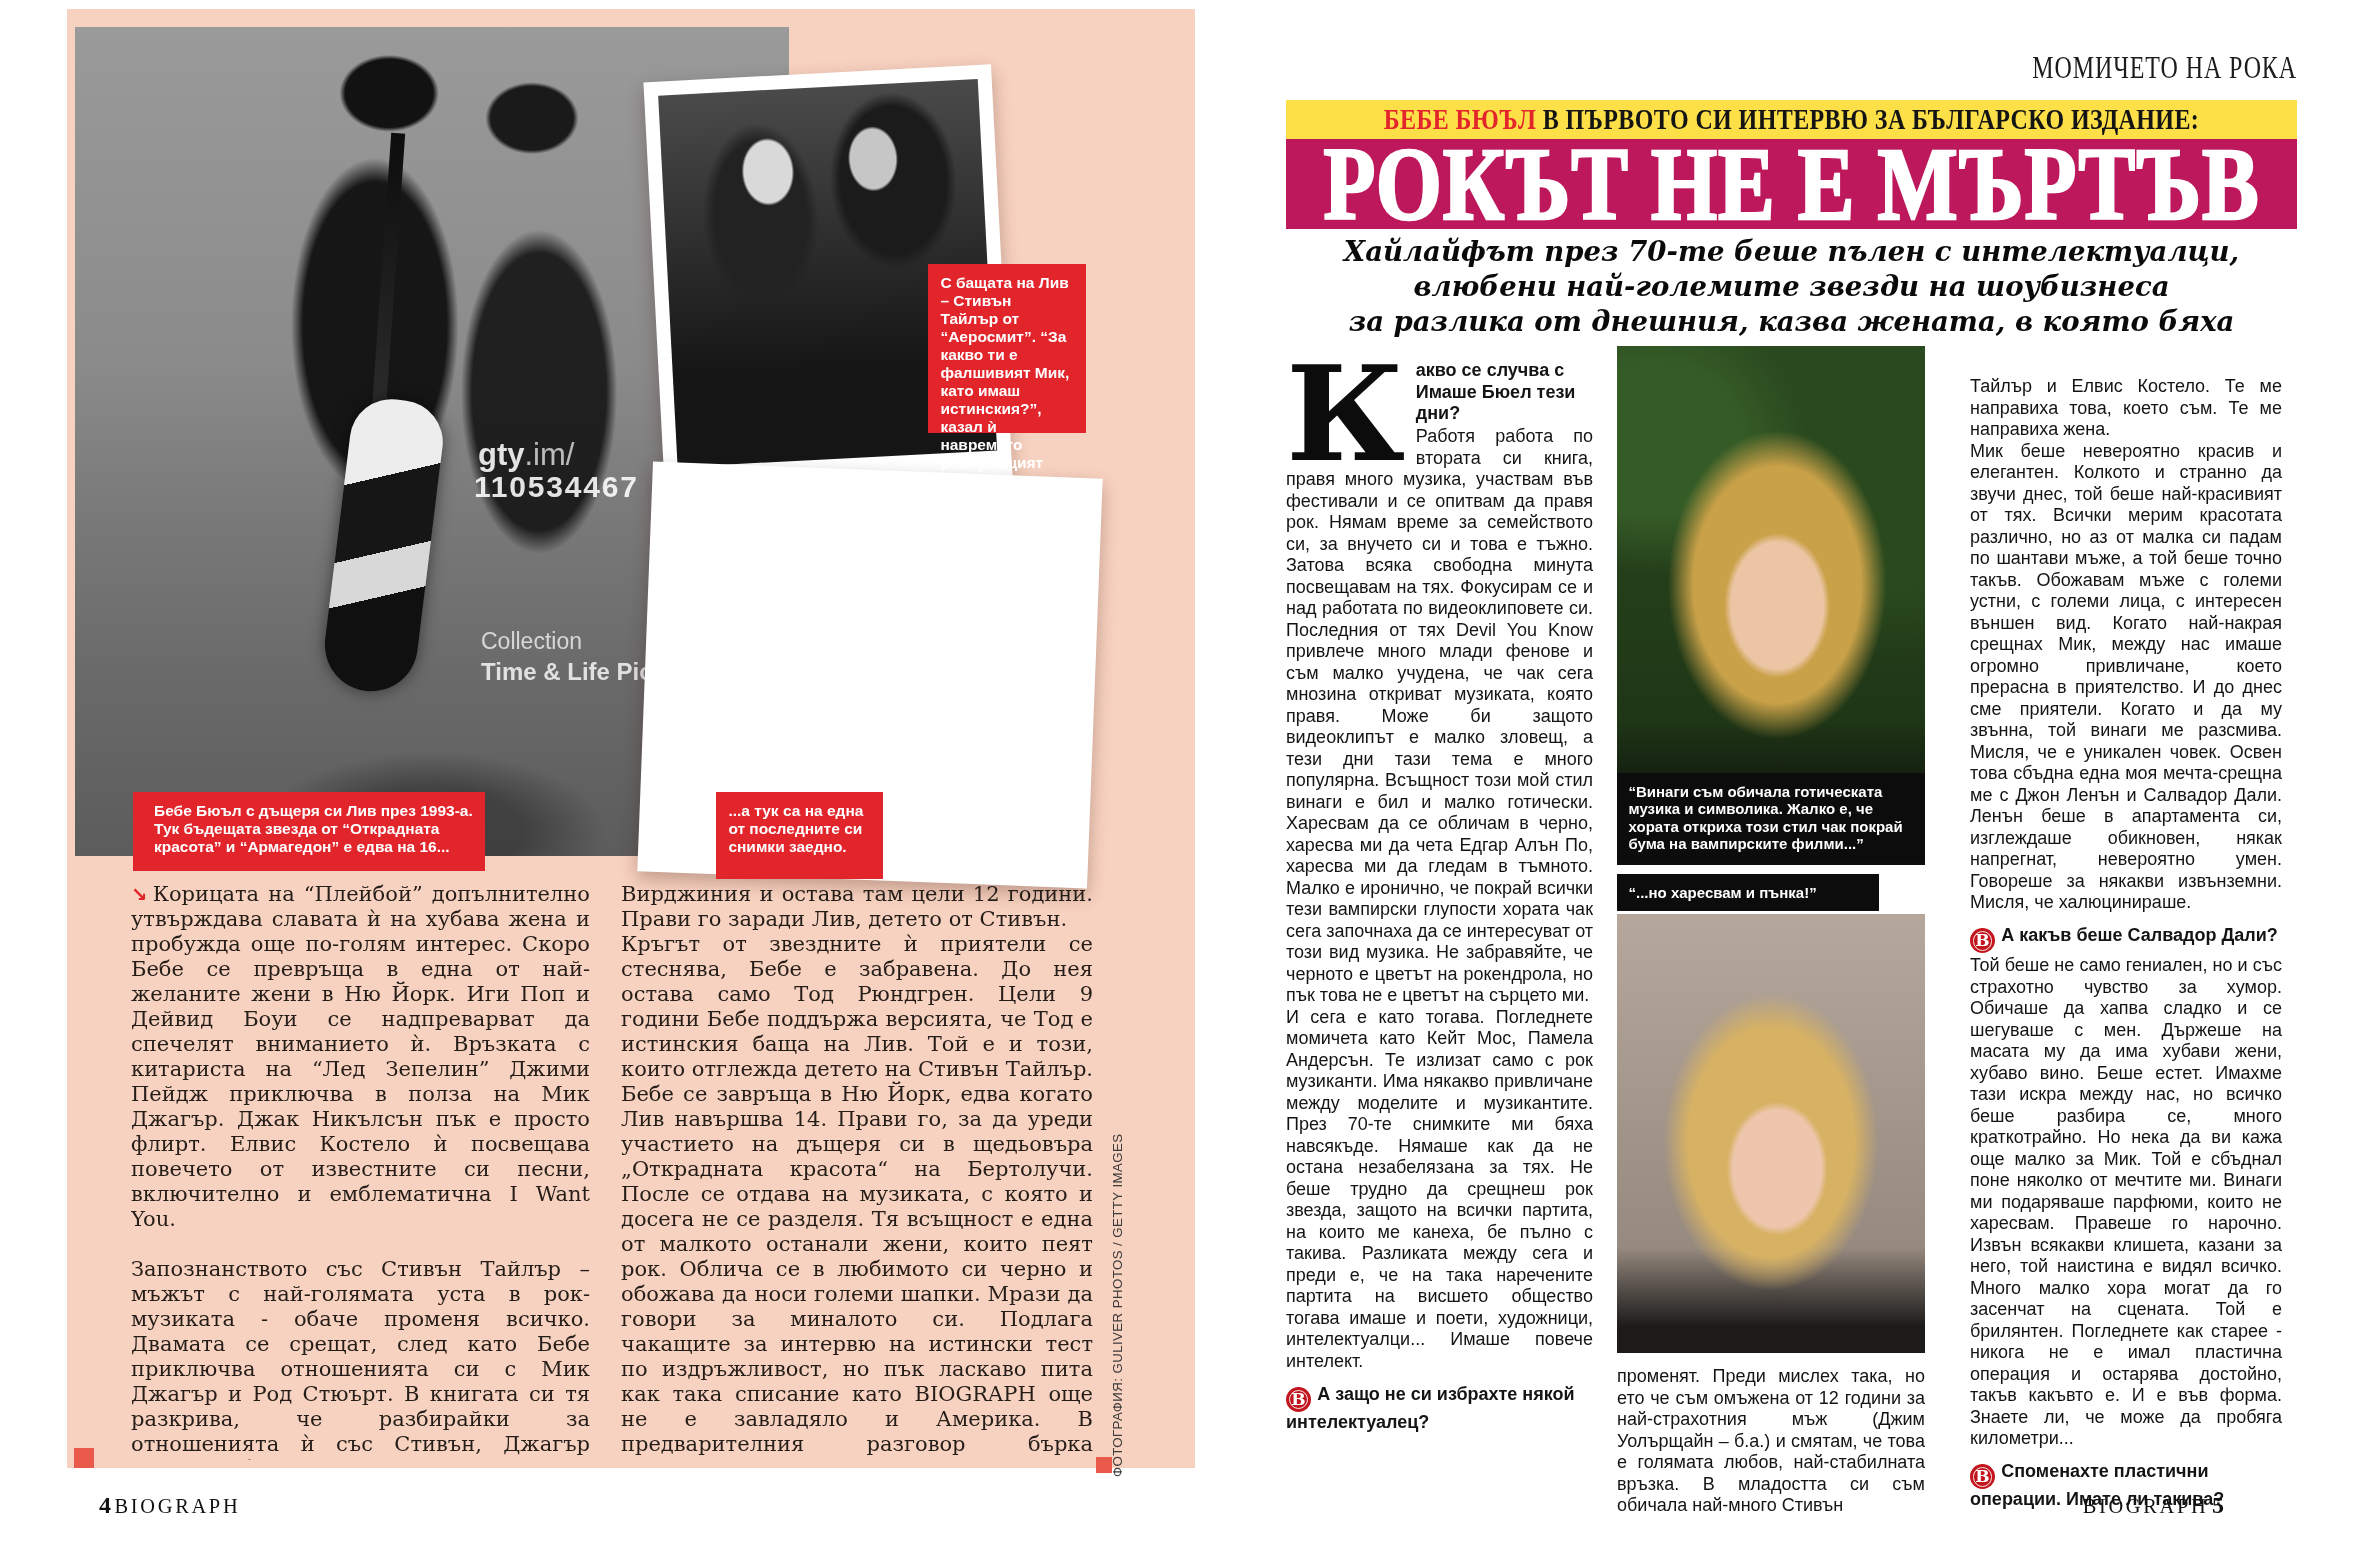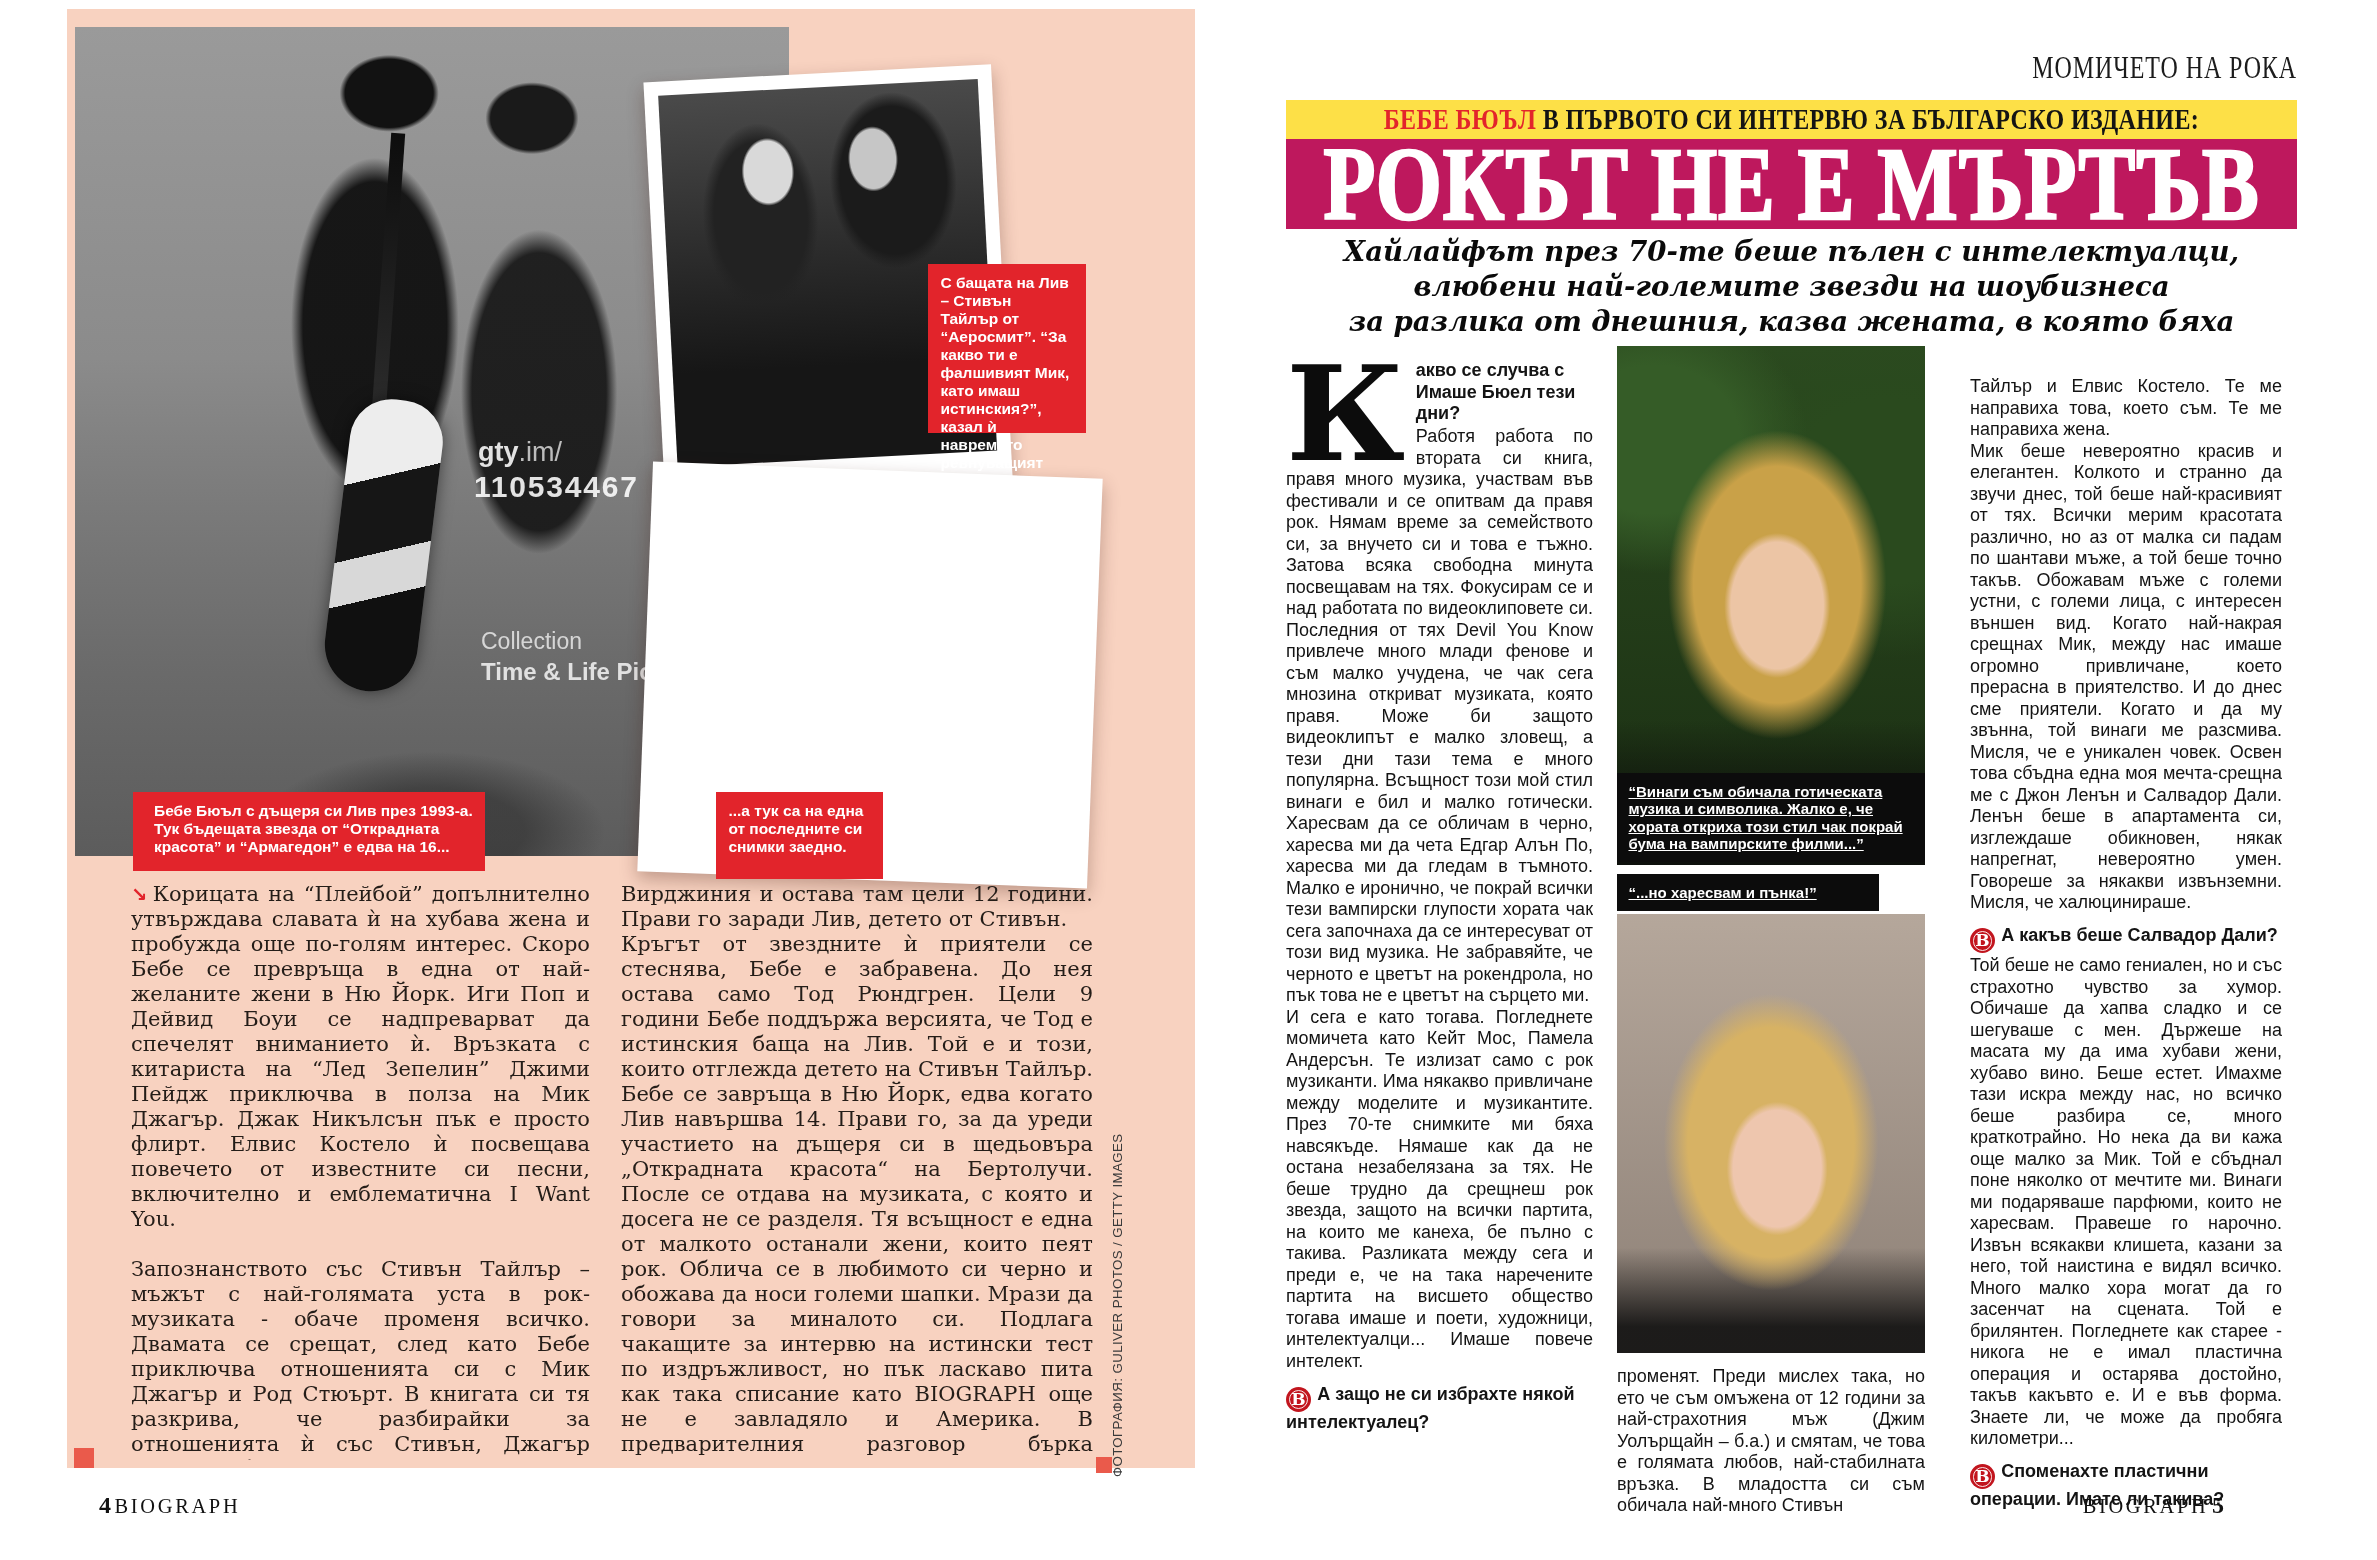--- a/index.html
+++ b/index.html
@@ -18,21 +18,21 @@
       radial-gradient(124px 257px at 65% 44%, rgba(20,20,20,.9) 54%, rgba(0,0,0,0) 63%),
       radial-gradient(231px 106px at 50% 97%, rgba(40,40,40,.55) 40%, rgba(0,0,0,0) 75%),
       linear-gradient(180deg,#9a9a9a 0%,#8b8b8b 40%,#7a7a7a 58%,#6a6a6a 78%,#5c5c5c 100%);
     overflow:hidden;}
   .guitar{left:262px;top:372px;width:93px;height:293px;border-radius:43px 43px 48px 48px;
     background:linear-gradient(160deg,#ededed 0 28%,#161616 28% 52%,#d8d8d8 52% 66%,#101010 66%);
     transform:rotate(7deg);box-shadow:0 0 16px rgba(0,0,0,.5);}
   .guitar-neck{left:306px;top:106px;width:14px;height:293px;background:linear-gradient(#0d0d0d,#2d2d2d);
     transform:rotate(4deg);}
   .wm{color:rgba(255,255,255,.88);font-family:"Liberation Sans",sans-serif;}
-  .wm-brand{left:403px;top:410px;font-size:27px;font-weight:bold;}
+  .wm-brand{left:403px;top:410px;font-size:31px;font-weight:bold;}
   .wm-brand .lite{font-weight:normal;color:rgba(255,255,255,.7);}
   .wm-id{left:399px;top:443px;font-size:30px;font-weight:bold;letter-spacing:1.8px;}
   .wm-col{left:406px;top:601px;font-size:23px;color:rgba(255,255,255,.72);}
   .wm-tlp{left:406px;top:631px;font-size:24px;font-weight:bold;color:rgba(255,255,255,.8);}
 
   .polaroid{background:#ffffff;box-shadow:0 7px 18px rgba(60,20,10,.30);}
   .polaroid .inner{position:absolute;left:14px;top:14px;right:14px;bottom:27px;}
   .pol-tyler{left:654px;top:73px;width:348px;height:413px;transform:rotate(-3deg);}
   .pol-tyler .inner{background:
       radial-gradient(41px 53px at 33% 22%, #d9d9d9 58%, rgba(0,0,0,0) 64%),
@@ -102,21 +102,21 @@
 
   .midcol{left:1617px;top:346px;width:308px;height:1163px;}
   .rphoto1{left:0;top:0;width:308px;height:519px;background:
       radial-gradient(84px 115px at 52% 50%, #ecc5a5 55%, rgba(0,0,0,0) 63%),
       radial-gradient(182px 257px at 52% 46%, #c9a148 46%, rgba(0,0,0,0) 60%),
       linear-gradient(rgba(0,0,0,0) 72%, rgba(10,10,10,.85) 92%),
       radial-gradient(213px 186px at 12% 18%, #355c27 40%, rgba(0,0,0,0) 72%),
       radial-gradient(248px 231px at 88% 28%, #2a4a1e 40%, rgba(0,0,0,0) 72%),
       linear-gradient(#2b4a1f,#1b2f13);}
   .blackcap{position:absolute;background:#0C0C0C;color:#ffffff;font-weight:bold;
-    font-size:15px;line-height:17.4px;padding:9.8px 11.5px;font-family:"Liberation Sans",sans-serif;text-decoration:underline;}
+    font-size:15px;line-height:17.4px;padding:9.8px 11.5px;font-family:"Liberation Sans",sans-serif;}
   .mcap1{left:0;top:773px;width:285px;top:427px;}
   .mcap2{left:0;top:528px;width:239px;}
   .rphoto2{left:0;top:568px;width:308px;height:439px;background:
       radial-gradient(80px 106px at 52% 58%, #eec6ae 55%, rgba(0,0,0,0) 63%),
       radial-gradient(173px 239px at 50% 52%, #d7b264 48%, rgba(0,0,0,0) 62%),
       linear-gradient(rgba(0,0,0,0) 76%, rgba(16,16,16,.9) 94%),
       linear-gradient(#b5a79b,#8d8076);}
   .mid-text{left:0;top:1020px;width:308px;}
 </style>
 </head>

